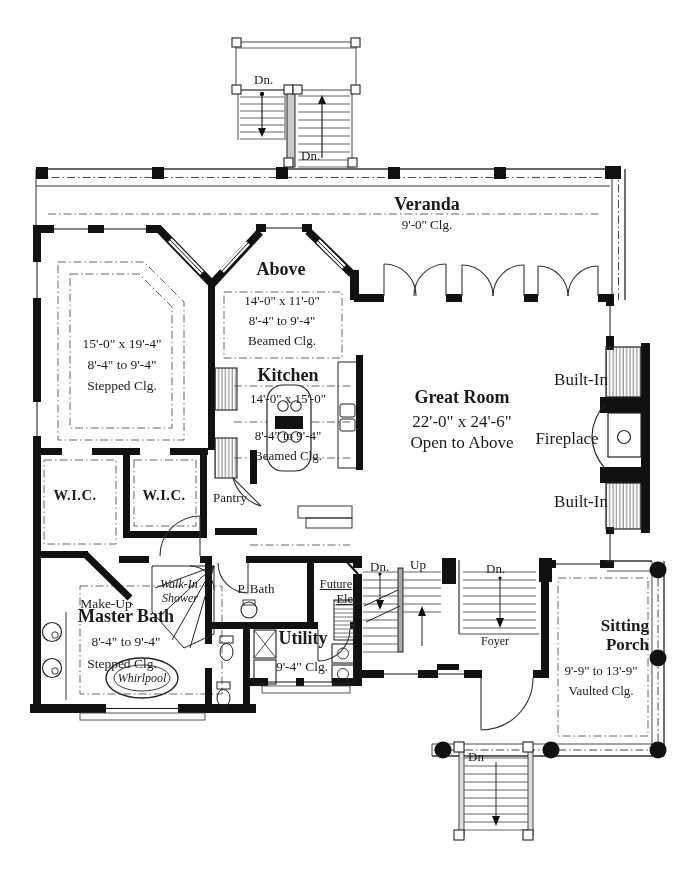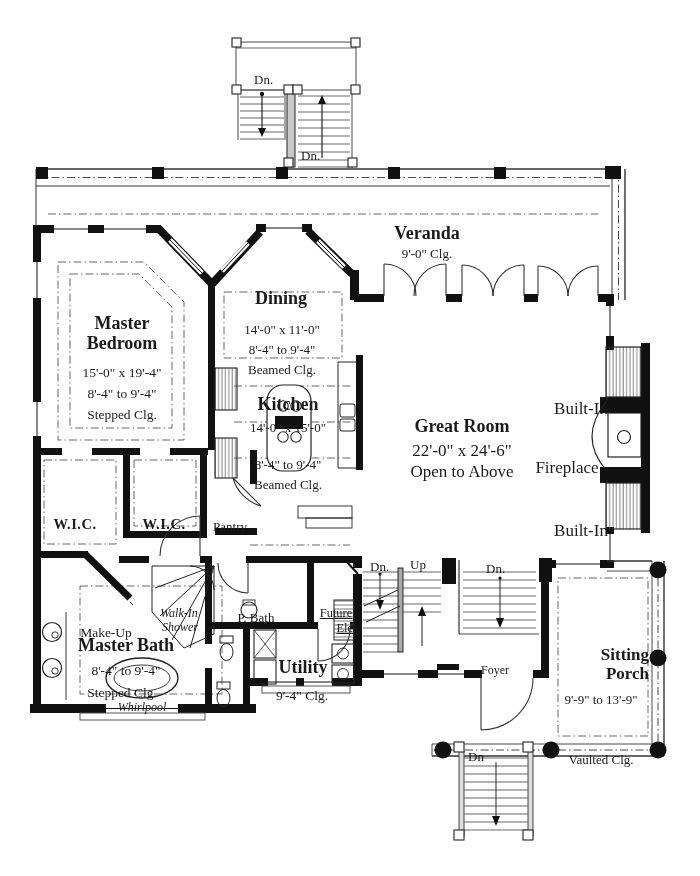--- a/index.html
+++ b/index.html
@@ -1,19 +1,19 @@
 <!DOCTYPE html>
 <html><head>
 <meta charset="utf-8">
 <style>
   html,body{margin:0;padding:0;background:#fff;}
   .plan{position:relative;width:700px;height:876px;background:#fff;overflow:hidden;
         font-family:"Liberation Serif","DejaVu Serif",serif;color:#1a1a1a;}
   .plan svg{position:absolute;left:0;top:0;}
-  .lbl{position:absolute;transform:translateX(-50%);text-align:center;white-space:nowrap;line-height:1.12;margin-top:29px;}
+  .lbl{position:absolute;transform:translateX(-50%);text-align:center;white-space:nowrap;line-height:1.12;}
   .lbl-l{position:absolute;white-space:nowrap;line-height:1.12;}
   .bold{font-weight:bold;}
   .wrap{white-space:normal;}
   .sz18{font-size:18px;}
   .sz17{font-size:17px;text-align:right;}
   .sz16{font-size:12px;}
   .sz15{font-size:13px;}
   .sz14{font-size:17px;}
   .sz145{font-size:14.5px;letter-spacing:.5px;}
   .dim{font-size:13.5px;}
@@ -418,26 +418,25 @@
   <g stroke="#444" stroke-width="0.9">
     <rect x="80" y="713" width="125" height="7"></rect>
     <rect x="262" y="686" width="88" height="7"></rect>
   </g>
 </svg>
 
 
 <div class="lbl bold sz18" style="left:427px;top:194px;">Veranda</div>
 <div class="lbl d13" style="left:427px;top:218px;">9'-0" Clg.</div>
 
-<div class="lbl bold sz18 wrap" style="left:122px;top:284px;width:120px;">Master Bedroom</div>
 <div class="lbl dim" style="left:122px;top:336px;">15'-0" x 19'-4"</div>
 <div class="lbl dim" style="left:122px;top:357px;">8'-4" to 9'-4"</div>
 <div class="lbl dim" style="left:122px;top:378px;">Stepped Clg.</div>
 
-<div class="lbl bold sz18" style="left:281px;top:259px;">Dining</div>
+<div class="lbl bold sz18" style="left:281px;top:259px;">Above</div>
 <div class="lbl d13" style="left:282px;top:294px;">14'-0" x 11'-0"</div>
 <div class="lbl d13" style="left:282px;top:314px;">8'-4" to 9'-4"</div>
 <div class="lbl d13" style="left:282px;top:334px;">Beamed Clg.</div>
 
 <div class="lbl bold sz18" style="left:288px;top:365px;">Kitchen</div>
 <div class="lbl d13" style="left:288px;top:392px;">14'-0" x 15'-0"</div>
 <div class="lbl d13" style="left:288px;top:429px;">8'-4" to 9'-4"</div>
 <div class="lbl d13" style="left:288px;top:449px;">Beamed Clg.</div>
 
 <div class="lbl bold sz18" style="left:462px;top:387px;">Great Room</div>
@@ -468,19 +467,19 @@
 <div class="lbl bold sz18" style="left:303px;top:628px;">Utility</div>
 <div class="lbl dim" style="left:302px;top:659px;">9'-4" Clg.</div>
 
 <div class="lbl-l d13" style="left:370px;top:560px;">Dn.</div>
 <div class="lbl-l d13" style="left:410px;top:558px;">Up</div>
 <div class="lbl-l d13" style="left:486px;top:562px;">Dn.</div>
 <div class="lbl sz16" style="left:495px;top:635px;">Foyer</div>
 
 <div class="lbl bold sz17 wrap" style="left:604px;top:616px;width:90px;">Sitting Porch</div>
 <div class="lbl d13" style="left:601px;top:664px;">9'-9" to 13'-9"</div>
-<div class="lbl d13" style="left:601px;top:724px;">Vaulted Clg.</div>
+<div class="lbl d13" style="left:601px;top:684px;">Vaulted Clg.</div>
 
 <div class="lbl-l d13" style="left:254px;top:73px;">Dn.</div>
 <div class="lbl-l d13" style="left:301px;top:149px;">Dn.</div>
 <div class="lbl-l d13" style="left:468px;top:750px;">Dn</div>
 
 </div>
 
 </body></html>

